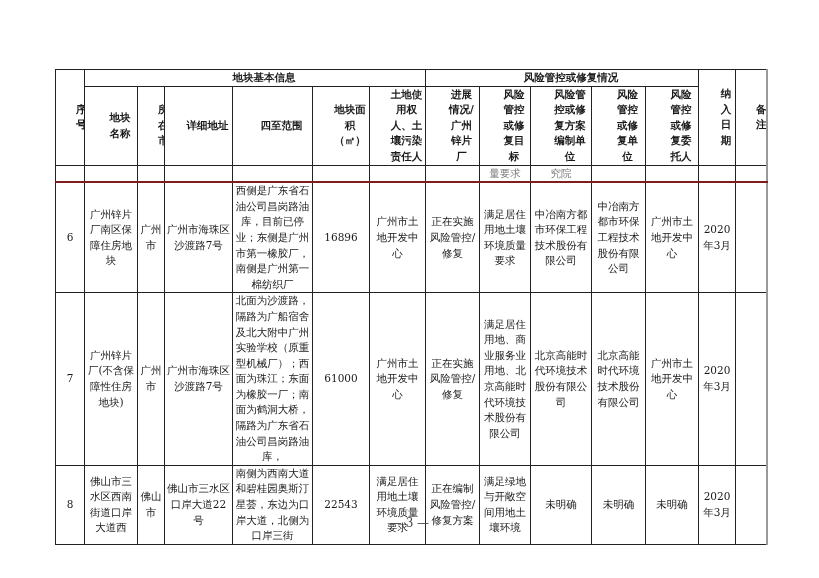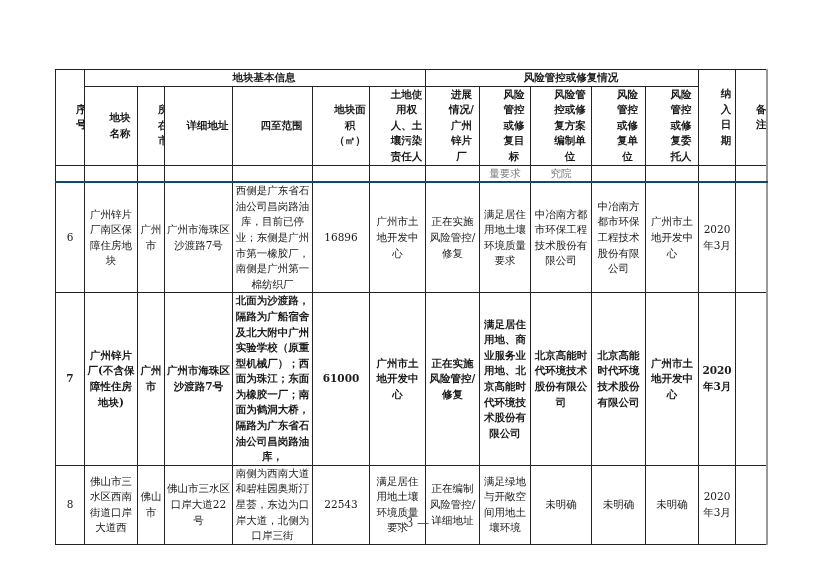--- a/index.html
+++ b/index.html
@@ -5,23 +5,23 @@
   html, body { margin:0; padding:0; background:#ffffff; }
   body { width:819px; height:578px; position:relative; overflow:hidden;
          font-family:"DejaVu Serif","Liberation Serif",serif; color:#1a1a1a; }
   table.doc { position:absolute; left:55px; top:69px; border-collapse:collapse;
               table-layout:fixed; width:711px; }
   table.doc td, table.doc th { border:1px solid #222; text-align:center; vertical-align:middle;
               padding:0 2px; font-size:10.5px; line-height:15.6px; font-weight:normal; word-break:break-all; overflow:hidden; }
   table.doc th { font-weight:bold;padding-left:20px; }
   table.doc tr.group th { height:14px; }
   table.doc tr.hdr th { height:72px; }
-  table.doc tr.partial td { height:14px; color:#777; border-bottom:2px solid #0c4a6e; }
+  table.doc tr.partial td { height:14px; color:#777; border-bottom:2px solid #7f1d1d; }
   table.doc tr.r6 td { height:102px; }
-  table.doc tr.r7 td { height:155px;font-weight:bold; }
+  table.doc tr.r7 td { height:155px; }
   table.doc tr.r8 td { height:77px; }
   .range6 { line-height:16.5px;margin-left:44px; }
   .range7 { line-height:14.6px; }
   table.doc td.rightline, table.doc th.rightline { border-right:2px solid #999; }
   .pagenum { position:absolute; left:0; width:819px; top:516px; text-align:center;
              font-size:12px; color:#444; }
 </style>
 </head>
 <body>
 
@@ -112,21 +112,21 @@
     <td class="rightline"></td>
   </tr>
   <tr class="r8">
     <td>8</td>
     <td>佛山市三水区西南街道口岸大道西</td>
     <td>佛山市</td>
     <td>佛山市三水区口岸大道22号</td>
     <td>南侧为西南大道和碧桂园奥斯汀星荟，东边为口岸大道，北侧为口岸三街</td>
     <td>22543</td>
     <td>满足居住用地土壤环境质量要求</td>
-    <td>正在编制风险管控/详细地址</td>
+    <td>正在编制风险管控/修复方案</td>
     <td>满足绿地与开敞空间用地土壤环境</td>
     <td>未明确</td>
     <td>未明确</td>
     <td>未明确</td>
     <td>2020年3月</td>
     <td class="rightline"></td>
   </tr>
 </tbody>
   </table>
 

